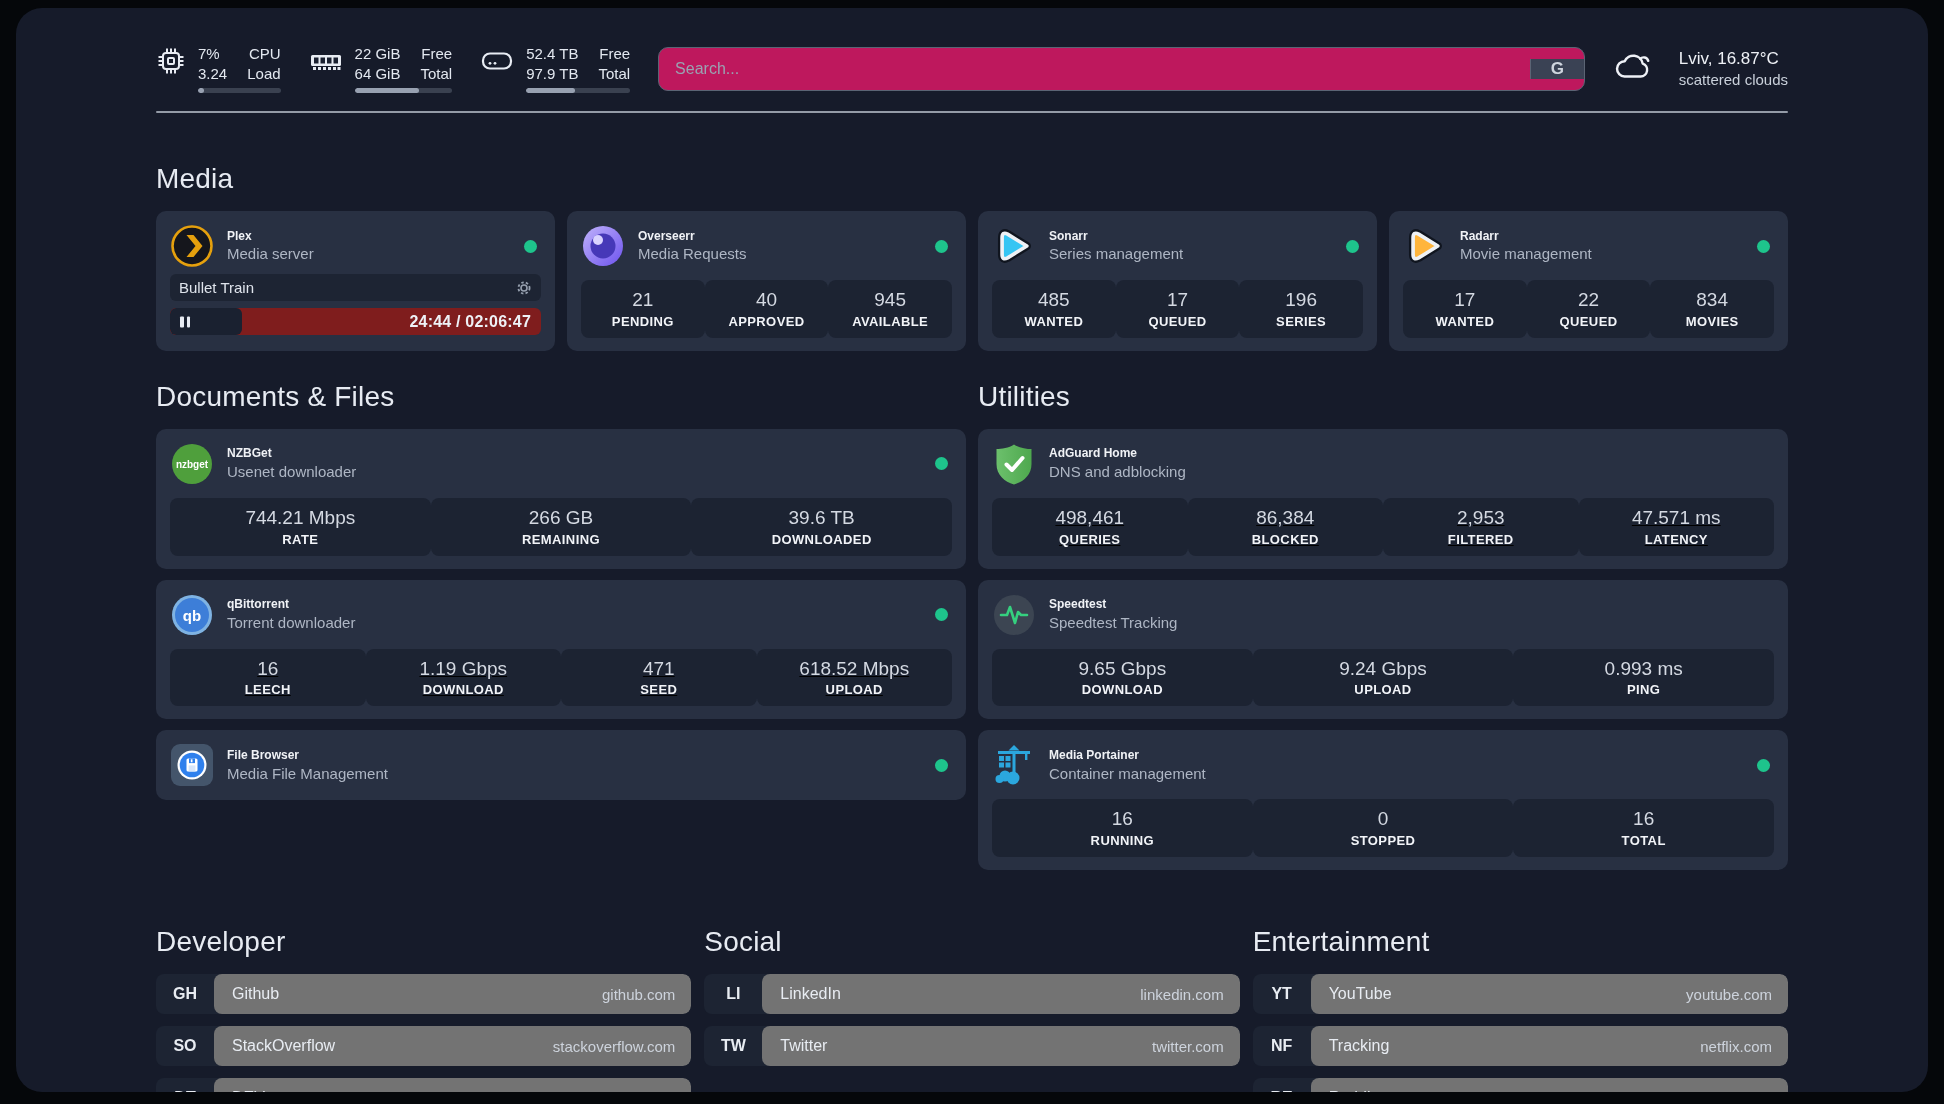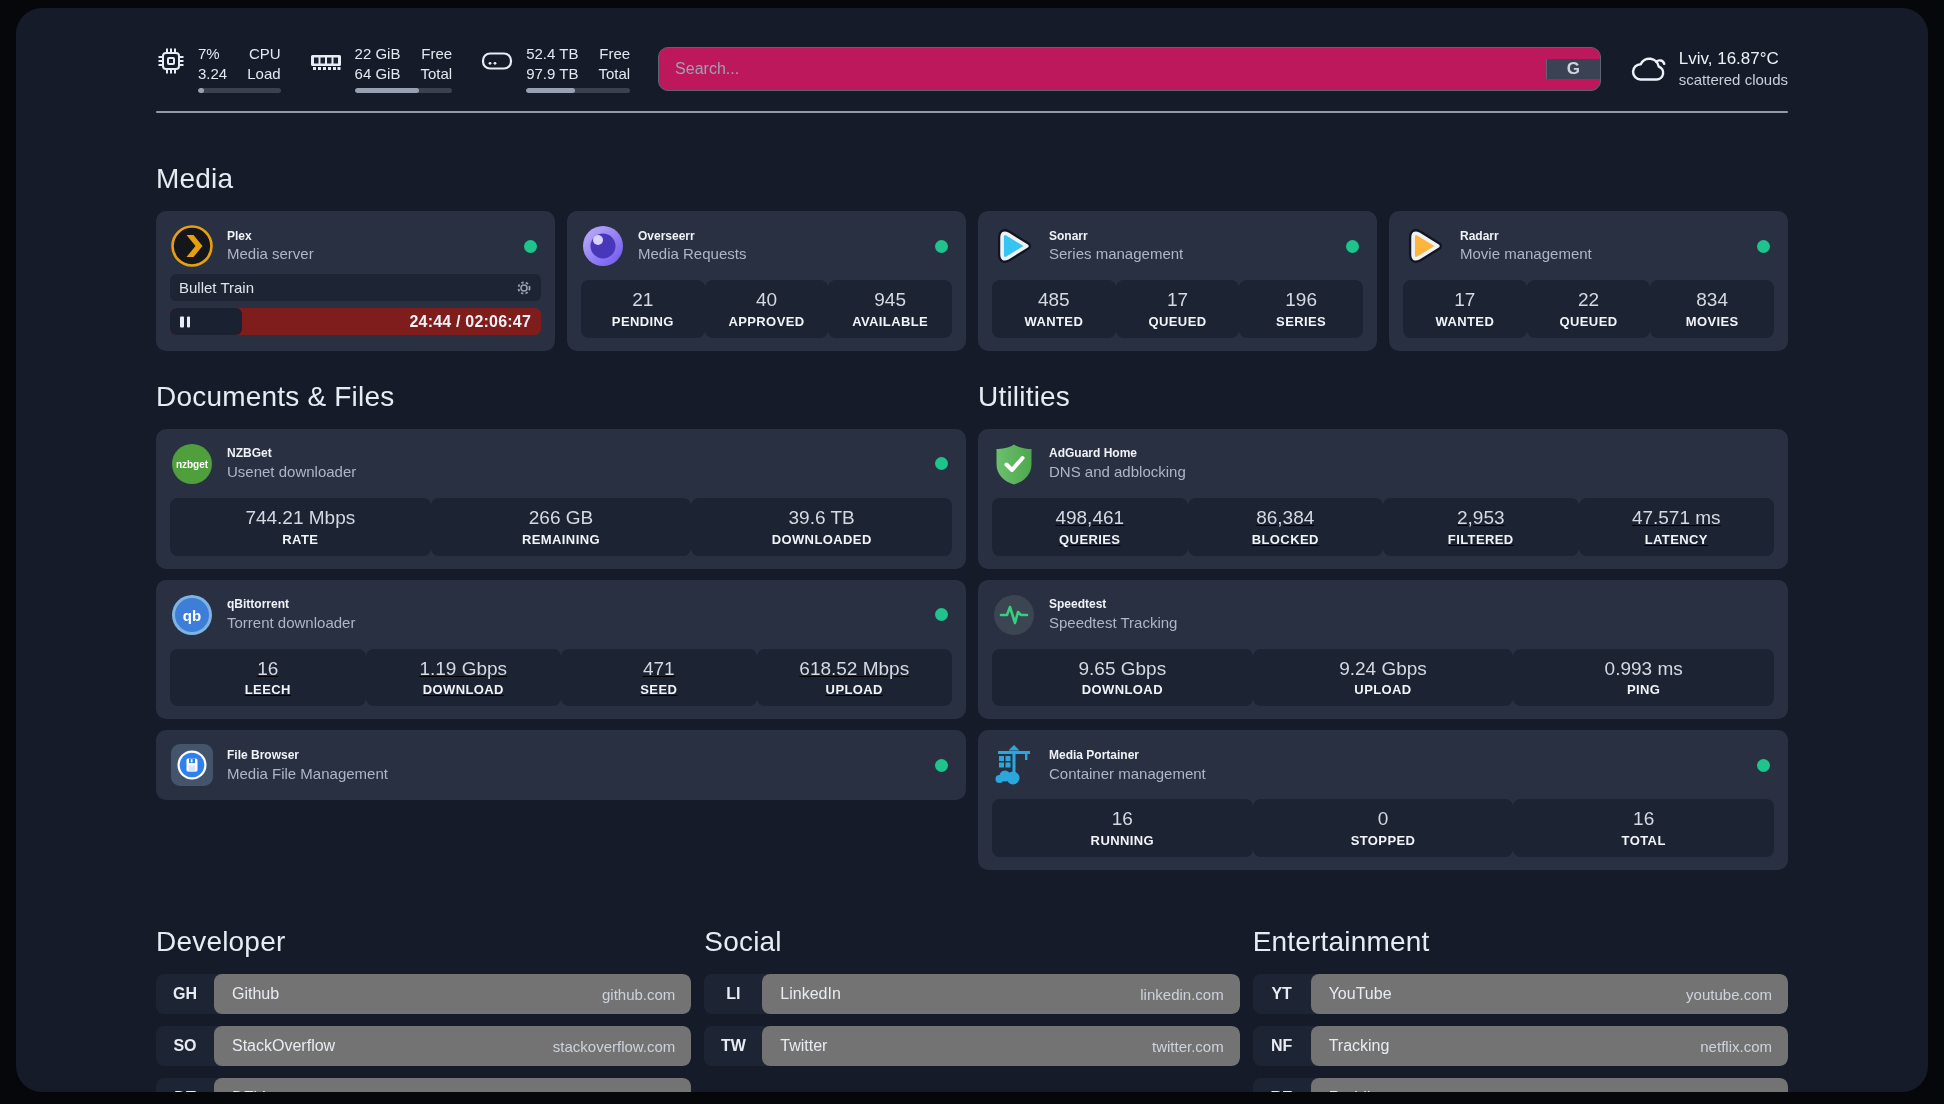--- a/index.html
+++ b/index.html
@@ -27,21 +27,21 @@
   .metric-icon{flex:0 0 auto;margin-top:2px;}
   .metric-body{display:flex;flex-direction:column;}
   .metric-cols{display:flex;gap:20px;font-size:15px;line-height:1.3;color:#e3e8f0;}
   .metric-col2{text-align:right;}
   .metric-bar{margin-top:5px;height:5px;border-radius:3px;background:var(--bartrack);overflow:hidden;}
   .metric-bar-fill{height:100%;border-radius:3px;background:var(--barfill);}
   .searchbar{flex:1 1 auto;height:44px;background:#be185d;border:1.5px solid #5b6474;border-radius:10px;display:flex;align-items:center;overflow:hidden;}
   .searchbar input{flex:1;background:transparent;border:none;outline:none;color:#dfe4ec;font-size:16px;padding:0 16px;}
   .searchbar input::placeholder{color:#9aa3b2;}
   .search-engine{width:54px;display:flex;align-items:center;justify-content:center;background:#3a4254;border-left:1.5px solid #5b6474;color:#cfd5de;font-size:17px;font-weight:700;cursor:pointer;}
-  .weather{display:flex;align-items:flex-end;gap:8px;flex:0 0 auto;}
+  .weather{display:flex;align-items:flex-start;gap:24px;flex:0 0 auto;}
   .weather-main{font-size:17px;color:#eef1f6;}
   .weather-desc{font-size:15px;color:#c9d0da;margin-top:2px;}
   .divider{margin-top:18px;height:2px;background:var(--divider);border-radius:1px;opacity:.85;}
 
   
   .section-title{font-size:28px;font-weight:500;color:#e7ebf2;letter-spacing:.2px;}
   .media-title{margin-top:50px;}
   .media-grid{margin-top:16px;display:grid;grid-template-columns:repeat(4,1fr);gap:12px;}
   .two-col{margin-top:30px;display:grid;grid-template-columns:1fr 1fr;gap:12px;align-items:start;}
   .col-stack{margin-top:16px;display:flex;flex-direction:column;gap:11px;}

